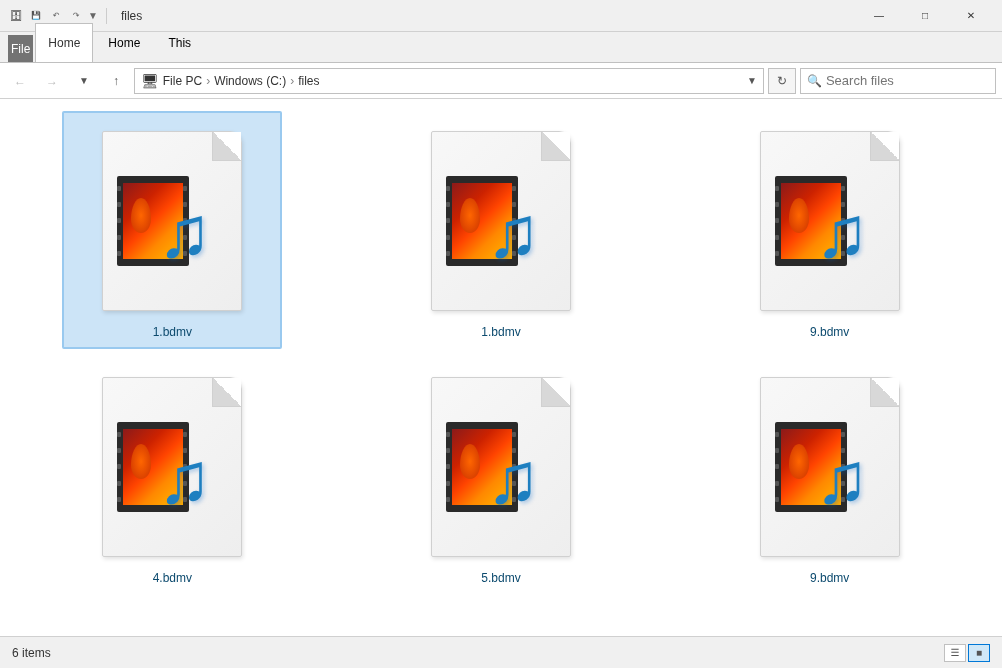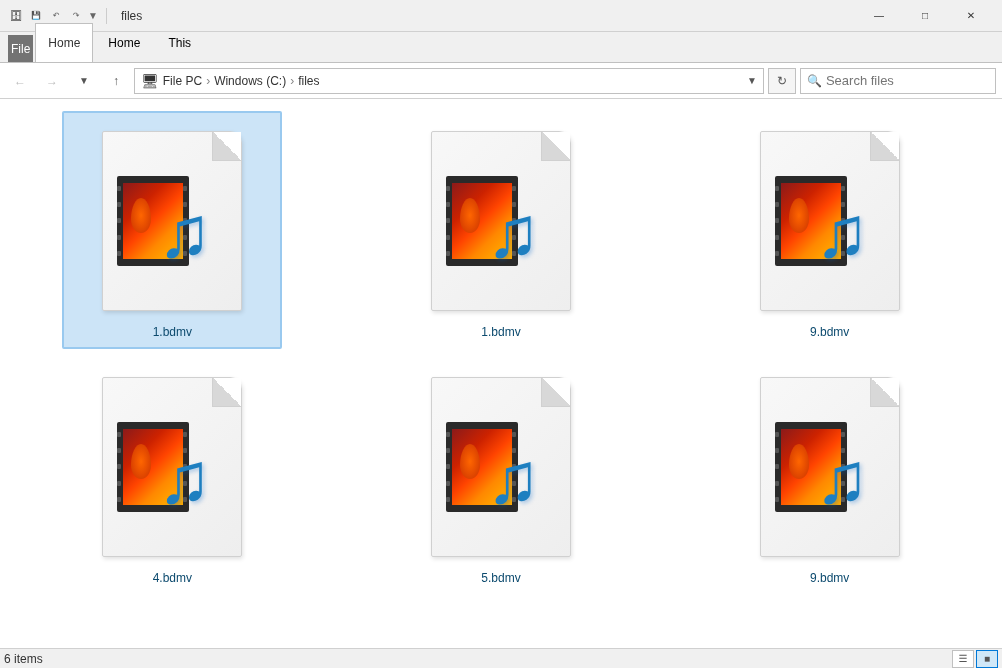--- a/index.html
+++ b/index.html
@@ -241,26 +241,26 @@
 
     .file-name {
       font-size: 12px;
       color: #0c4a6e;
       text-align: center;
       margin-top: 4px;
     }
 
     
     .status-bar {
-      height: 20px;
+      height: 32px;
       background: #f0f0f0;
       border-top: 1px solid #d0d0d0;
       display: flex;
       align-items: center;
-      padding: 0 4px;
+      padding: 0 12px;
       font-size: 12px;
       color: #333;
       flex-shrink: 0;
     }
     .status-count { flex: 1; }
     .view-toggle { display: flex; gap: 2px; }
     .view-btn {
       width: 22px; height: 18px; border: 1px solid #c0c0c0; background: #fff;
       cursor: pointer; display: flex; align-items: center; justify-content: center;
       font-size: 10px; color: #555;

